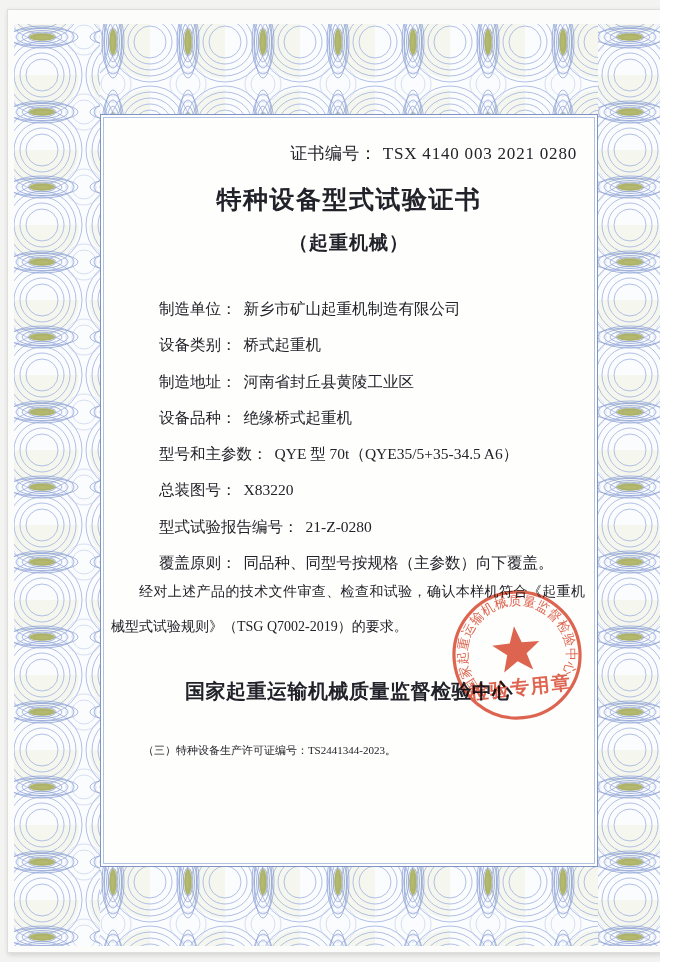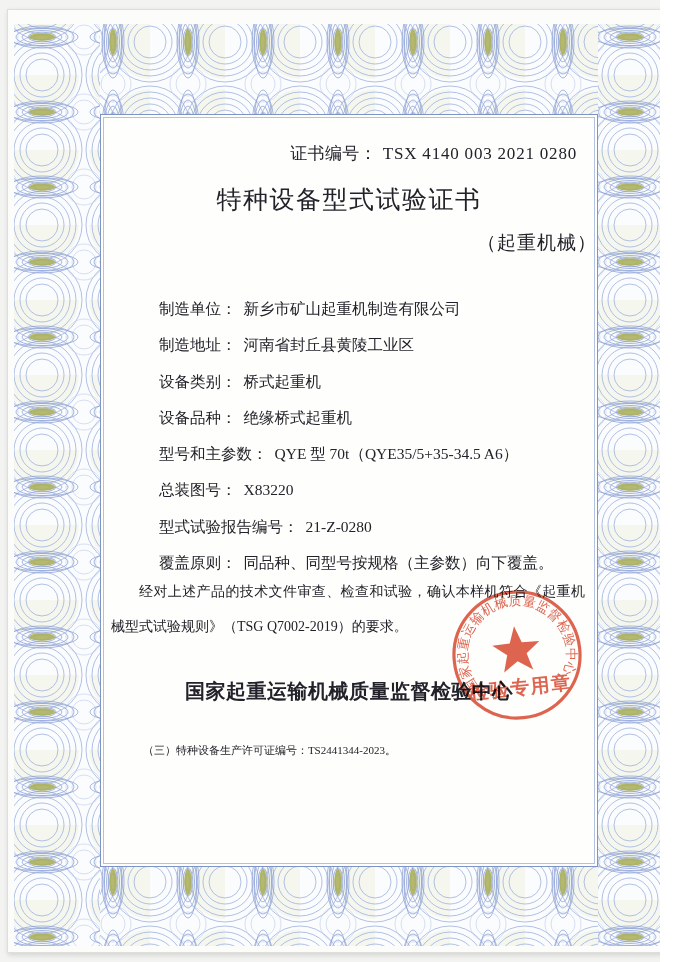--- a/index.html
+++ b/index.html
@@ -7,23 +7,23 @@
         font-family:"Liberation Serif","DejaVu Serif",serif;color:#22222a;}
   .paper{position:absolute;left:7px;top:9px;width:685px;height:942px;background:#fcfcfa;
          border:1px solid #dededa;box-shadow:1px 2px 5px rgba(0,0,0,.14);}
   .border-art{position:absolute;left:0;top:0;width:700px;height:962px;pointer-events:none;}
   .panel{position:absolute;left:100px;top:114px;width:498px;height:753px;box-sizing:border-box;
          background:#fefefc;border:1.5px solid #7f93c5;
          box-shadow:inset 0 0 0 2px #fefefc, inset 0 0 0 3px #b2c0e2;}
   .cert-no{position:absolute;top:27px;right:20px;font-size:17px;letter-spacing:.3px;white-space:nowrap;}
   .cert-no .num{margin-left:6px;letter-spacing:.8px;}
   .title{position:absolute;top:68px;left:0;width:100%;text-align:center;font-size:25px;
-         font-weight:normal;letter-spacing:1.5px;}
-  .subtitle{position:absolute;top:115px;left:0;width:100%;text-align:right;font-size:19px;
-            font-weight:normal;letter-spacing:1px;}
+         font-weight:bold;letter-spacing:1.5px;}
+  .subtitle{position:absolute;top:115px;left:0;width:100%;text-align:center;font-size:19px;
+            font-weight:bold;letter-spacing:1px;}
   .fields{position:absolute;top:176px;left:26px;right:14px;margin-left:32px;}
   .frow{height:36.3px;line-height:36.3px;font-size:15.5px;white-space:nowrap;}
   .flabel{margin-right:7px;}
   .statement{position:absolute;top:459px;left:10px;right:12px;font-size:14px;line-height:35px;
              text-indent:2em;text-align:justify;}
   .date-row{position:absolute;top:520px;right:30px;font-size:15px;white-space:nowrap;}
   .date-row .dlabel{margin-right:16px;}
   .authority{position:absolute;top:563px;left:0;width:100%;text-align:center;font-size:20px;
              font-weight:bold;letter-spacing:.5px;}
   .notes{position:absolute;top:625px;left:10px;right:12px;font-size:11px;line-height:15.5px;
@@ -117,24 +117,24 @@
     </div>
 
     <div class="title">特种设备型式试验证书</div>
     <div class="subtitle">（起重机械）</div>
 
     <div class="fields">
       <div class="frow">
         <span class="flabel">制造单位：</span><span>新乡市矿山起重机制造有限公司</span>
       </div>
       <div class="frow">
-        <span class="flabel">制造地址：</span><span>河南省封丘县黄陵工业区</span>
+        <span class="flabel">设备类别：</span><span>桥式起重机</span>
       </div>
       <div class="frow">
-        <span class="flabel">设备类别：</span><span>桥式起重机</span>
+        <span class="flabel">制造地址：</span><span>河南省封丘县黄陵工业区</span>
       </div>
       <div class="frow">
         <span class="flabel">设备品种：</span><span>绝缘桥式起重机</span>
       </div>
       <div class="frow">
         <span class="flabel">型号和主参数：</span><span>QYE 型 70t（QYE35/5+35-34.5 A6）</span>
       </div>
       <div class="frow">
         <span class="flabel">总装图号：</span><span>X83220</span>
       </div>

